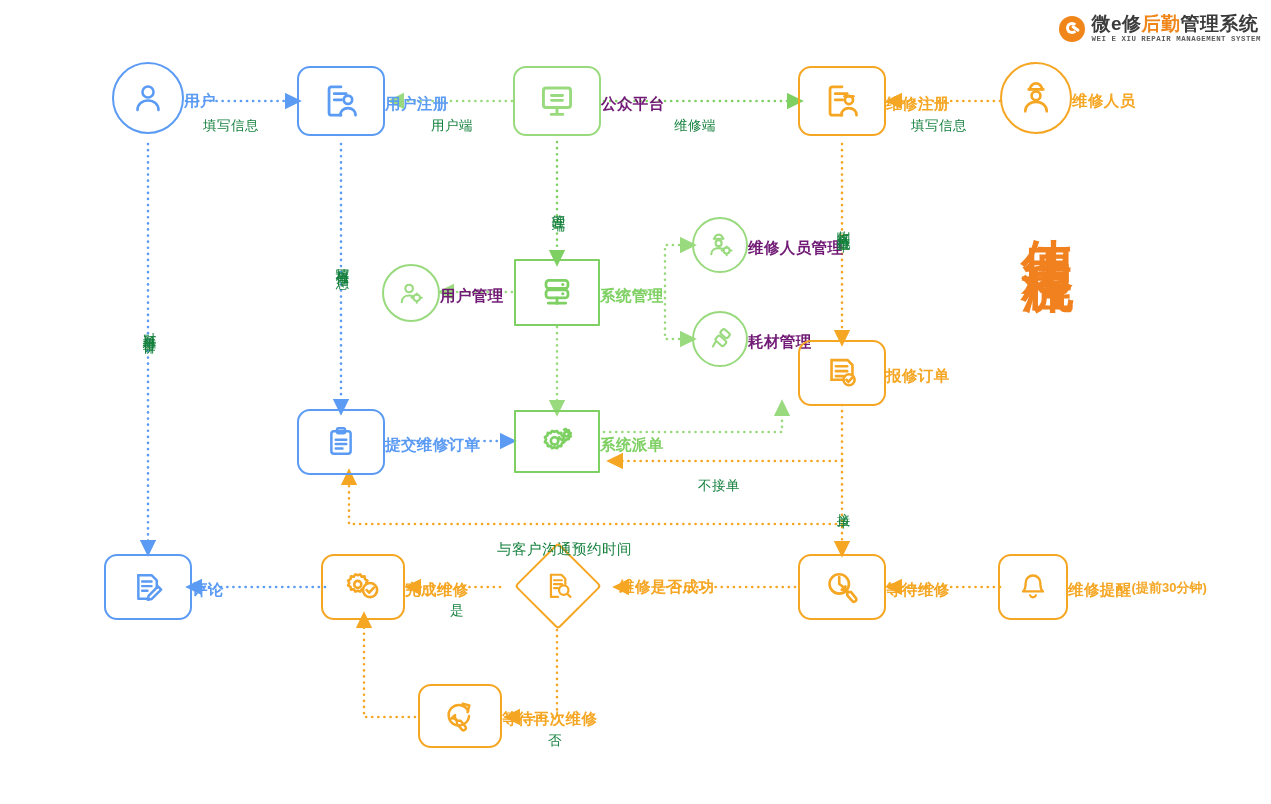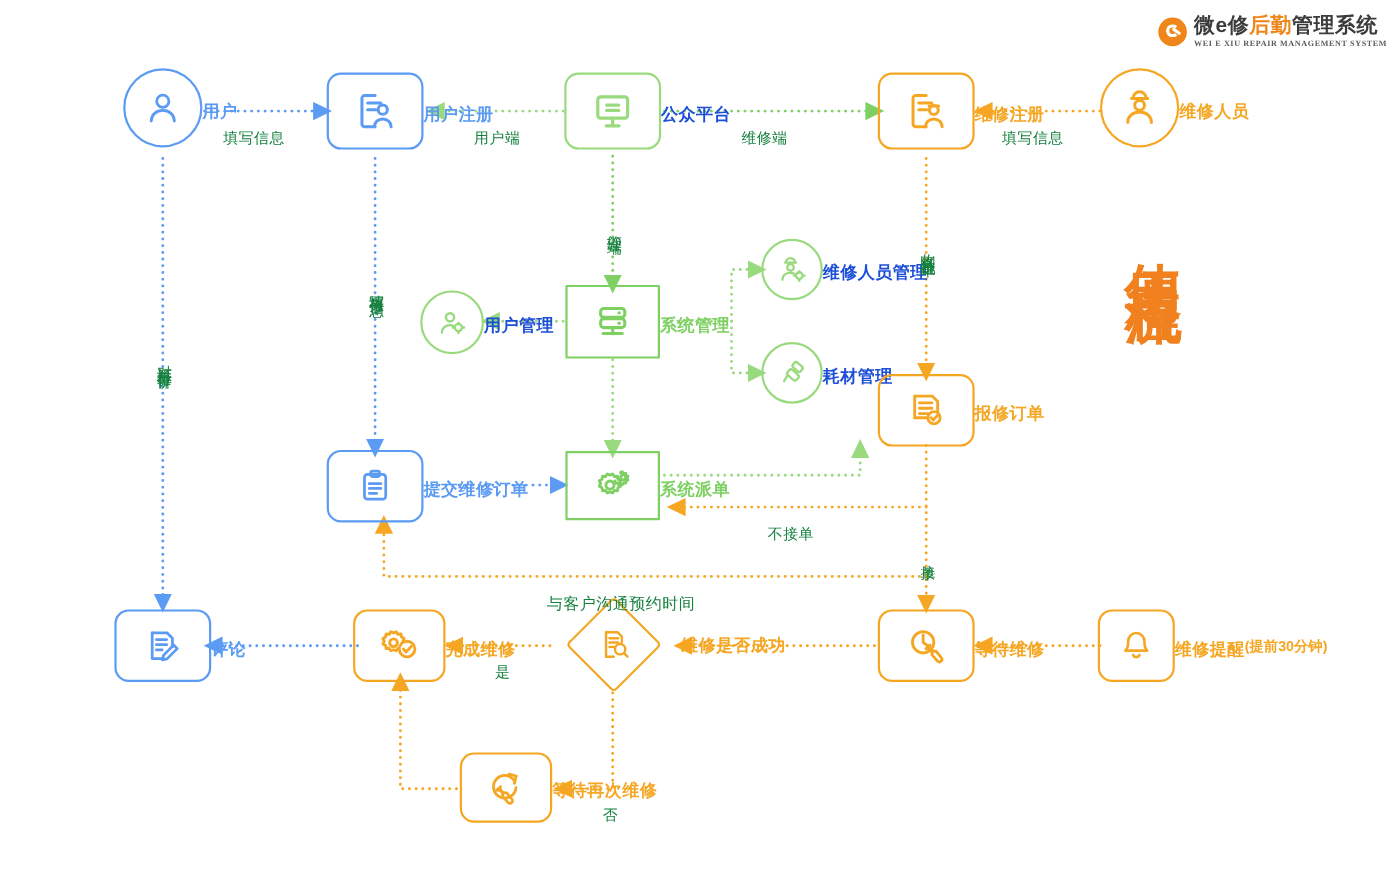--- a/index.html
+++ b/index.html
@@ -13,37 +13,37 @@
   
   .logo{position:absolute;right:10px;top:14px;display:flex;align-items:center;gap:7px;}
   .logo-mark{width:26px;height:26px;border-radius:50%;background:#f08519;position:relative;flex:0 0 auto;}
   .logo-mark:after{content:"";position:absolute;left:7px;top:6px;width:12px;height:12px;
      border:3px solid #fff;border-radius:50%;border-right-color:transparent;box-sizing:border-box;}
   .logo-mark:before{content:"";position:absolute;left:12px;top:11px;width:9px;height:3px;background:#fff;
      transform:rotate(35deg);border-radius:2px;z-index:2;}
   .logo-txt{display:flex;flex-direction:column;line-height:1;}
   .logo-cn{font-size:19px;font-weight:bold;letter-spacing:.5px;color:#3b3b3b;white-space:nowrap;}
   .logo-cn .hl{color:#f08519;}
-  .logo-en{font-size:7.4px;letter-spacing:.55px;color:#5b5b5b;font-family:Liberation Serif, serif;
+  .logo-en{font-size:7.4px;letter-spacing:.55px;color:#5b5b5b;font-family:Liberation Mono, monospace;
      font-weight:bold;margin-top:3px;white-space:nowrap;}
 
   
   .node{position:absolute;display:flex;flex-direction:row;align-items:center;}
   .shape{display:flex;align-items:center;justify-content:center;box-sizing:border-box;}
   .shape.rounded{border-radius:13px;border-width:2.4px;border-style:solid;}
   .shape.square{border-radius:1px;border-width:2.4px;border-style:solid;}
   .shape.circle{border-radius:50%;border-width:2.4px;border-style:solid;}
   .shape.diamond{border-width:2.4px;border-style:solid;transform:rotate(45deg);border-radius:4px;}
   .shape.diamond > svg{transform:rotate(-45deg);}
   .caption{margin-top:7px;font-size:15.5px;font-weight:bold;white-space:nowrap;letter-spacing:.4px;}
   .subcaption{font-size:13px;font-weight:bold;white-space:nowrap;margin-top:1px;}
 
   .blue{color:#5b9bf3;border-color:#5b9bf3;}
   .green{color:#7ed063;border-color:#7ed063;}
-  .green-soft{color:#1d4ed8;border-color:#9ada7f;}
+  .green-soft{color:#701a75;border-color:#9ada7f;}
   .orange{color:#f5a623;border-color:#f5a623;}
 
   
   .elabel{position:absolute;font-size:13.5px;color:#15803d;white-space:nowrap;letter-spacing:.5px;margin-top:24px;}
   .elabel.vert{writing-mode:vertical-rl;text-orientation:upright;letter-spacing:1.5px;white-space:normal;}
   .elabel.big{font-size:14.5px;}
 
   
   .bigtitle{position:absolute;right:196px;top:198px;writing-mode:vertical-rl;text-orientation:upright;
      font-size:52px;font-weight:bold;color:#f0811e;letter-spacing:9px;line-height:1.04;

